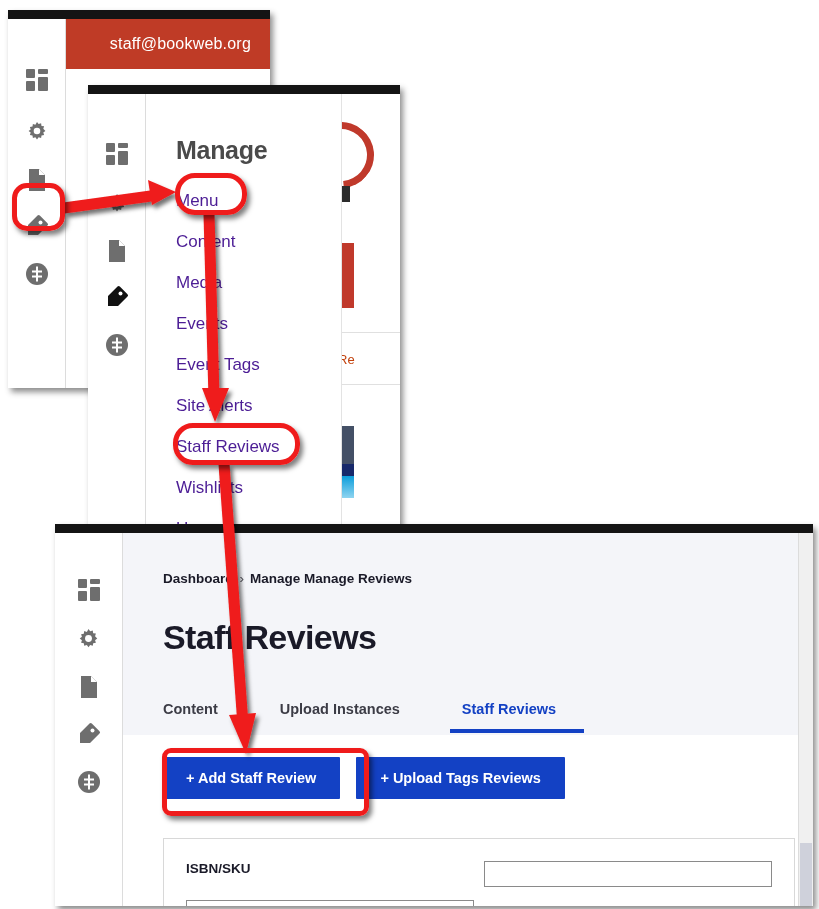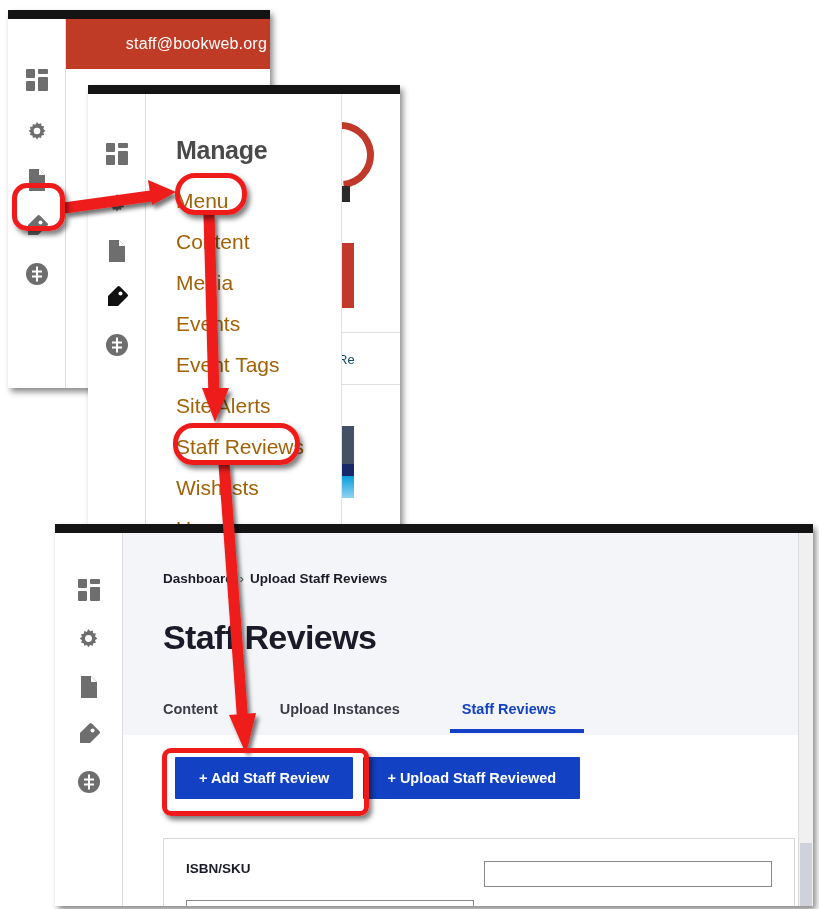--- a/index.html
+++ b/index.html
@@ -70,21 +70,21 @@
   #panel1 .topbar {
     position: absolute;
     left: 58px; top: 0; right: 0;
     height: 50px;
     background: #bf3b26;
     color: #ffffff;
     font-size: 16px;
     display: flex;
     align-items: center;
     justify-content: flex-end;
-    padding-right: 3px;
+    padding-right: 19px;
     box-sizing: border-box;
     letter-spacing: 0.2px;
   }
   #panel1 .content-blank {
     position: absolute;
     left: 58px; top: 50px; right: 0; bottom: 0;
     background: #ffffff;
   }
 
   
@@ -106,22 +106,22 @@
     font-size: 25px;
     font-weight: bold;
     color: #4a4a4a;
     margin-top: 42px;
     letter-spacing: -0.3px;
   }
   #panel2 .menu-list {
     margin-top: 15px;
   }
   #panel2 .menu-item {
-    font-size: 21px;
-    color: #a16207;
+    font-size: 17px;
+    color: #4c1d95;
     height: 41px;
     line-height: 41px;
     white-space: nowrap;
   }
   
   #panel2 .bg-peek {
     position: absolute;
     right: 0; top: 0; width: 58px; bottom: 0;
     background: #ffffff;
     border-left: 1px solid #e3e3e3;
@@ -152,21 +152,21 @@
   #panel2 .bg-peek .rule1 {
     position: absolute; left: 0; top: 238px; width: 58px; height: 1px;
     background: #e0e0e0;
   }
   #panel2 .bg-peek .rule2 {
     position: absolute; left: 0; top: 290px; width: 58px; height: 1px;
     background: #e0e0e0;
   }
   #panel2 .bg-peek .re-text {
     position: absolute; left: -4px; top: 258px;
-    font-size: 13px; color: #0c4a6e;
+    font-size: 13px; color: #c2410c;
   }
   #panel2 .bg-peek .slate-band {
     position: absolute; left: -12px; top: 332px; width: 24px; height: 38px;
     background: #445066;
   }
   #panel2 .bg-peek .navy-band {
     position: absolute; left: -12px; top: 370px; width: 24px; height: 12px;
     background: #17296b;
   }
   #panel2 .bg-peek .cyan-band {
@@ -239,23 +239,23 @@
     margin-left: -12px;
     margin-right: -28px;
   }
   #panel3 .white-area {
     position: absolute;
     left: 0; right: 0; top: 202px; bottom: 0;
     background: #ffffff;
   }
   #panel3 .btn-row {
     position: absolute;
-    left: 52px; top: 224px;
+    left: 39px; top: 224px;
     display: flex;
-    gap: 10px;
+    gap: 16px;
   }
   #panel3 .btn {
     background: #1341c4;
     color: #ffffff;
     font-size: 14.5px;
     font-weight: bold;
     padding: 13px 24px;
     white-space: nowrap;
     border: none;
     font-family: "Liberation Sans", sans-serif;
@@ -487,21 +487,21 @@
             <rect x="6" y="7.5" width="10" height="2" fill="#fff"></rect>
             <rect x="6" y="12.5" width="10" height="2" fill="#fff"></rect>
             <rect x="10" y="3.5" width="2" height="15" fill="#fff"></rect>
           </svg>
         </div>
       </div>
 
       <div class="page">
 
         <div class="breadcrumb">
-          <span>Dashboard</span><span class="sep">›</span><span>Upload Staff Reviews</span>
+          <span>Dashboard</span><span class="sep">›</span><span>Manage Manage Reviews</span>
         </div>
 
         <div class="page-title">Staff Reviews</div>
 
         <div class="tabstrip">
           <div class="tab">
             <span>Content</span>
           </div>
           <div class="tab">
             <span>Upload Instances</span>
@@ -509,21 +509,21 @@
           <div class="tab active">
             <span>Staff Reviews</span>
             <span class="underline"></span>
           </div>
         </div>
 
         <div class="white-area"></div>
 
         <div class="btn-row">
           <button class="btn">+ Add Staff Review</button>
-          <button class="btn">+ Upload Staff Reviewed</button>
+          <button class="btn">+ Upload Tags Reviews</button>
         </div>
 
         <div class="form-card">
           <div class="form-row">
             <div class="field">
               <div class="field-label">ISBN/SKU</div>
               <input class="field-input" type="text" placeholder="" style="">
             </div>
             <div class="field">
               <input class="field-input" type="text" placeholder="" style="">

